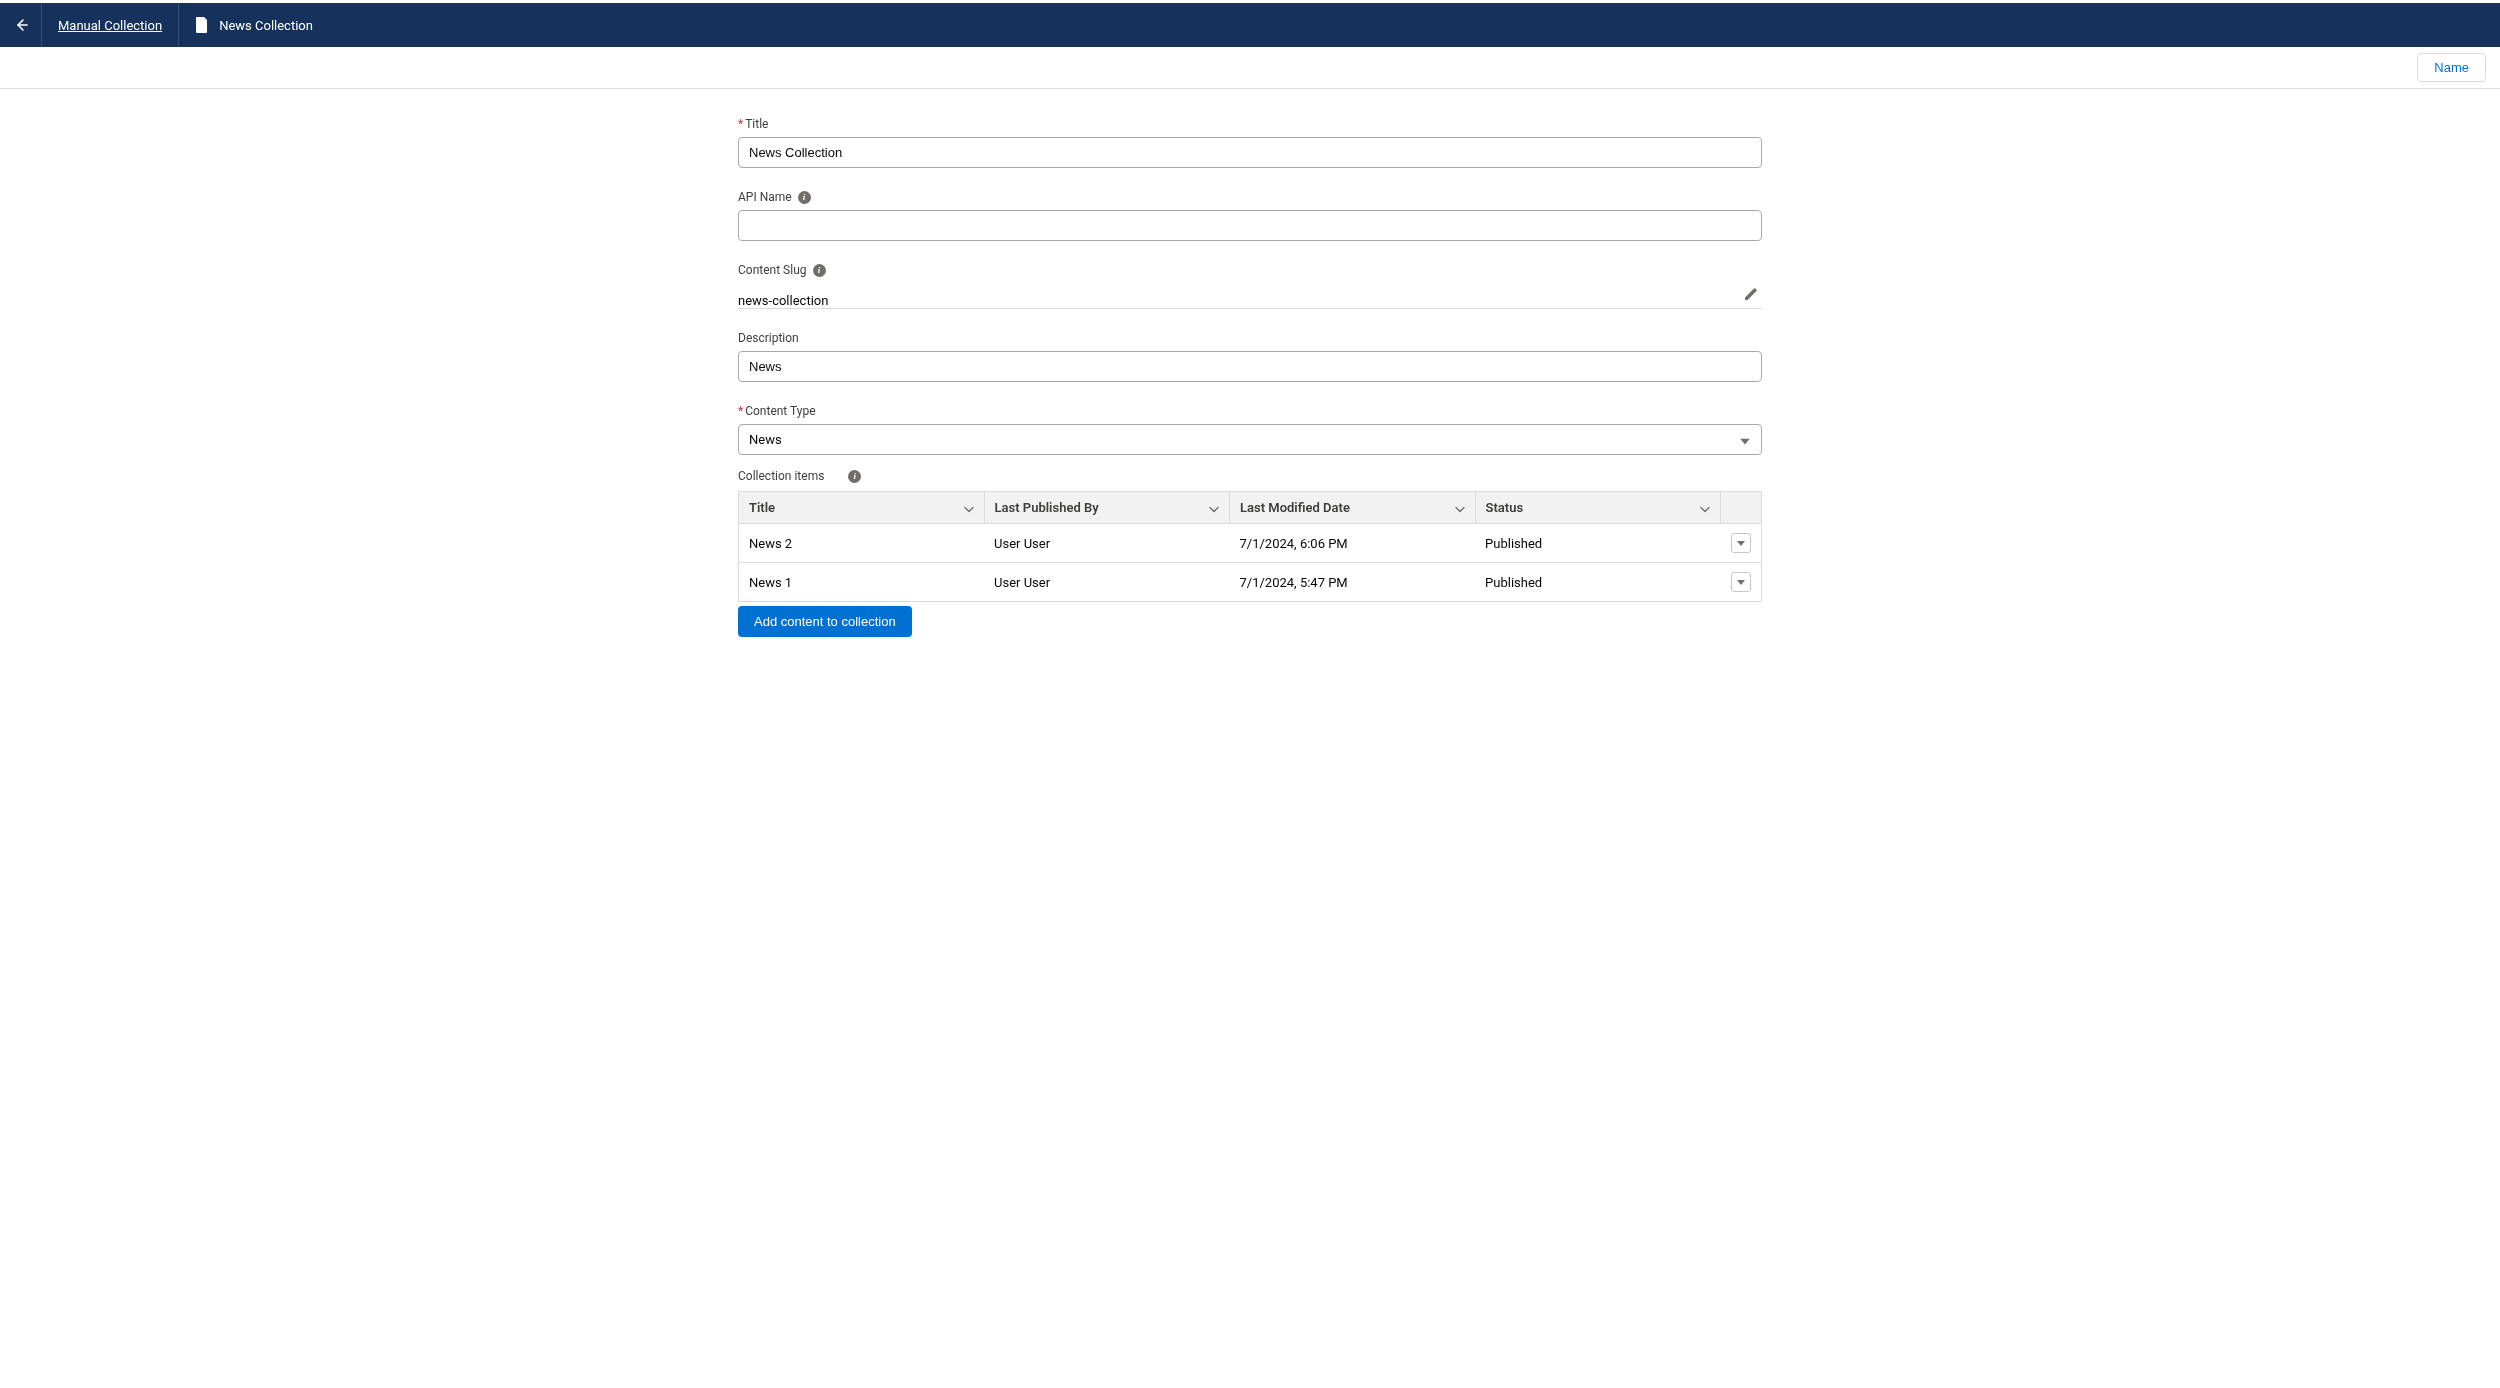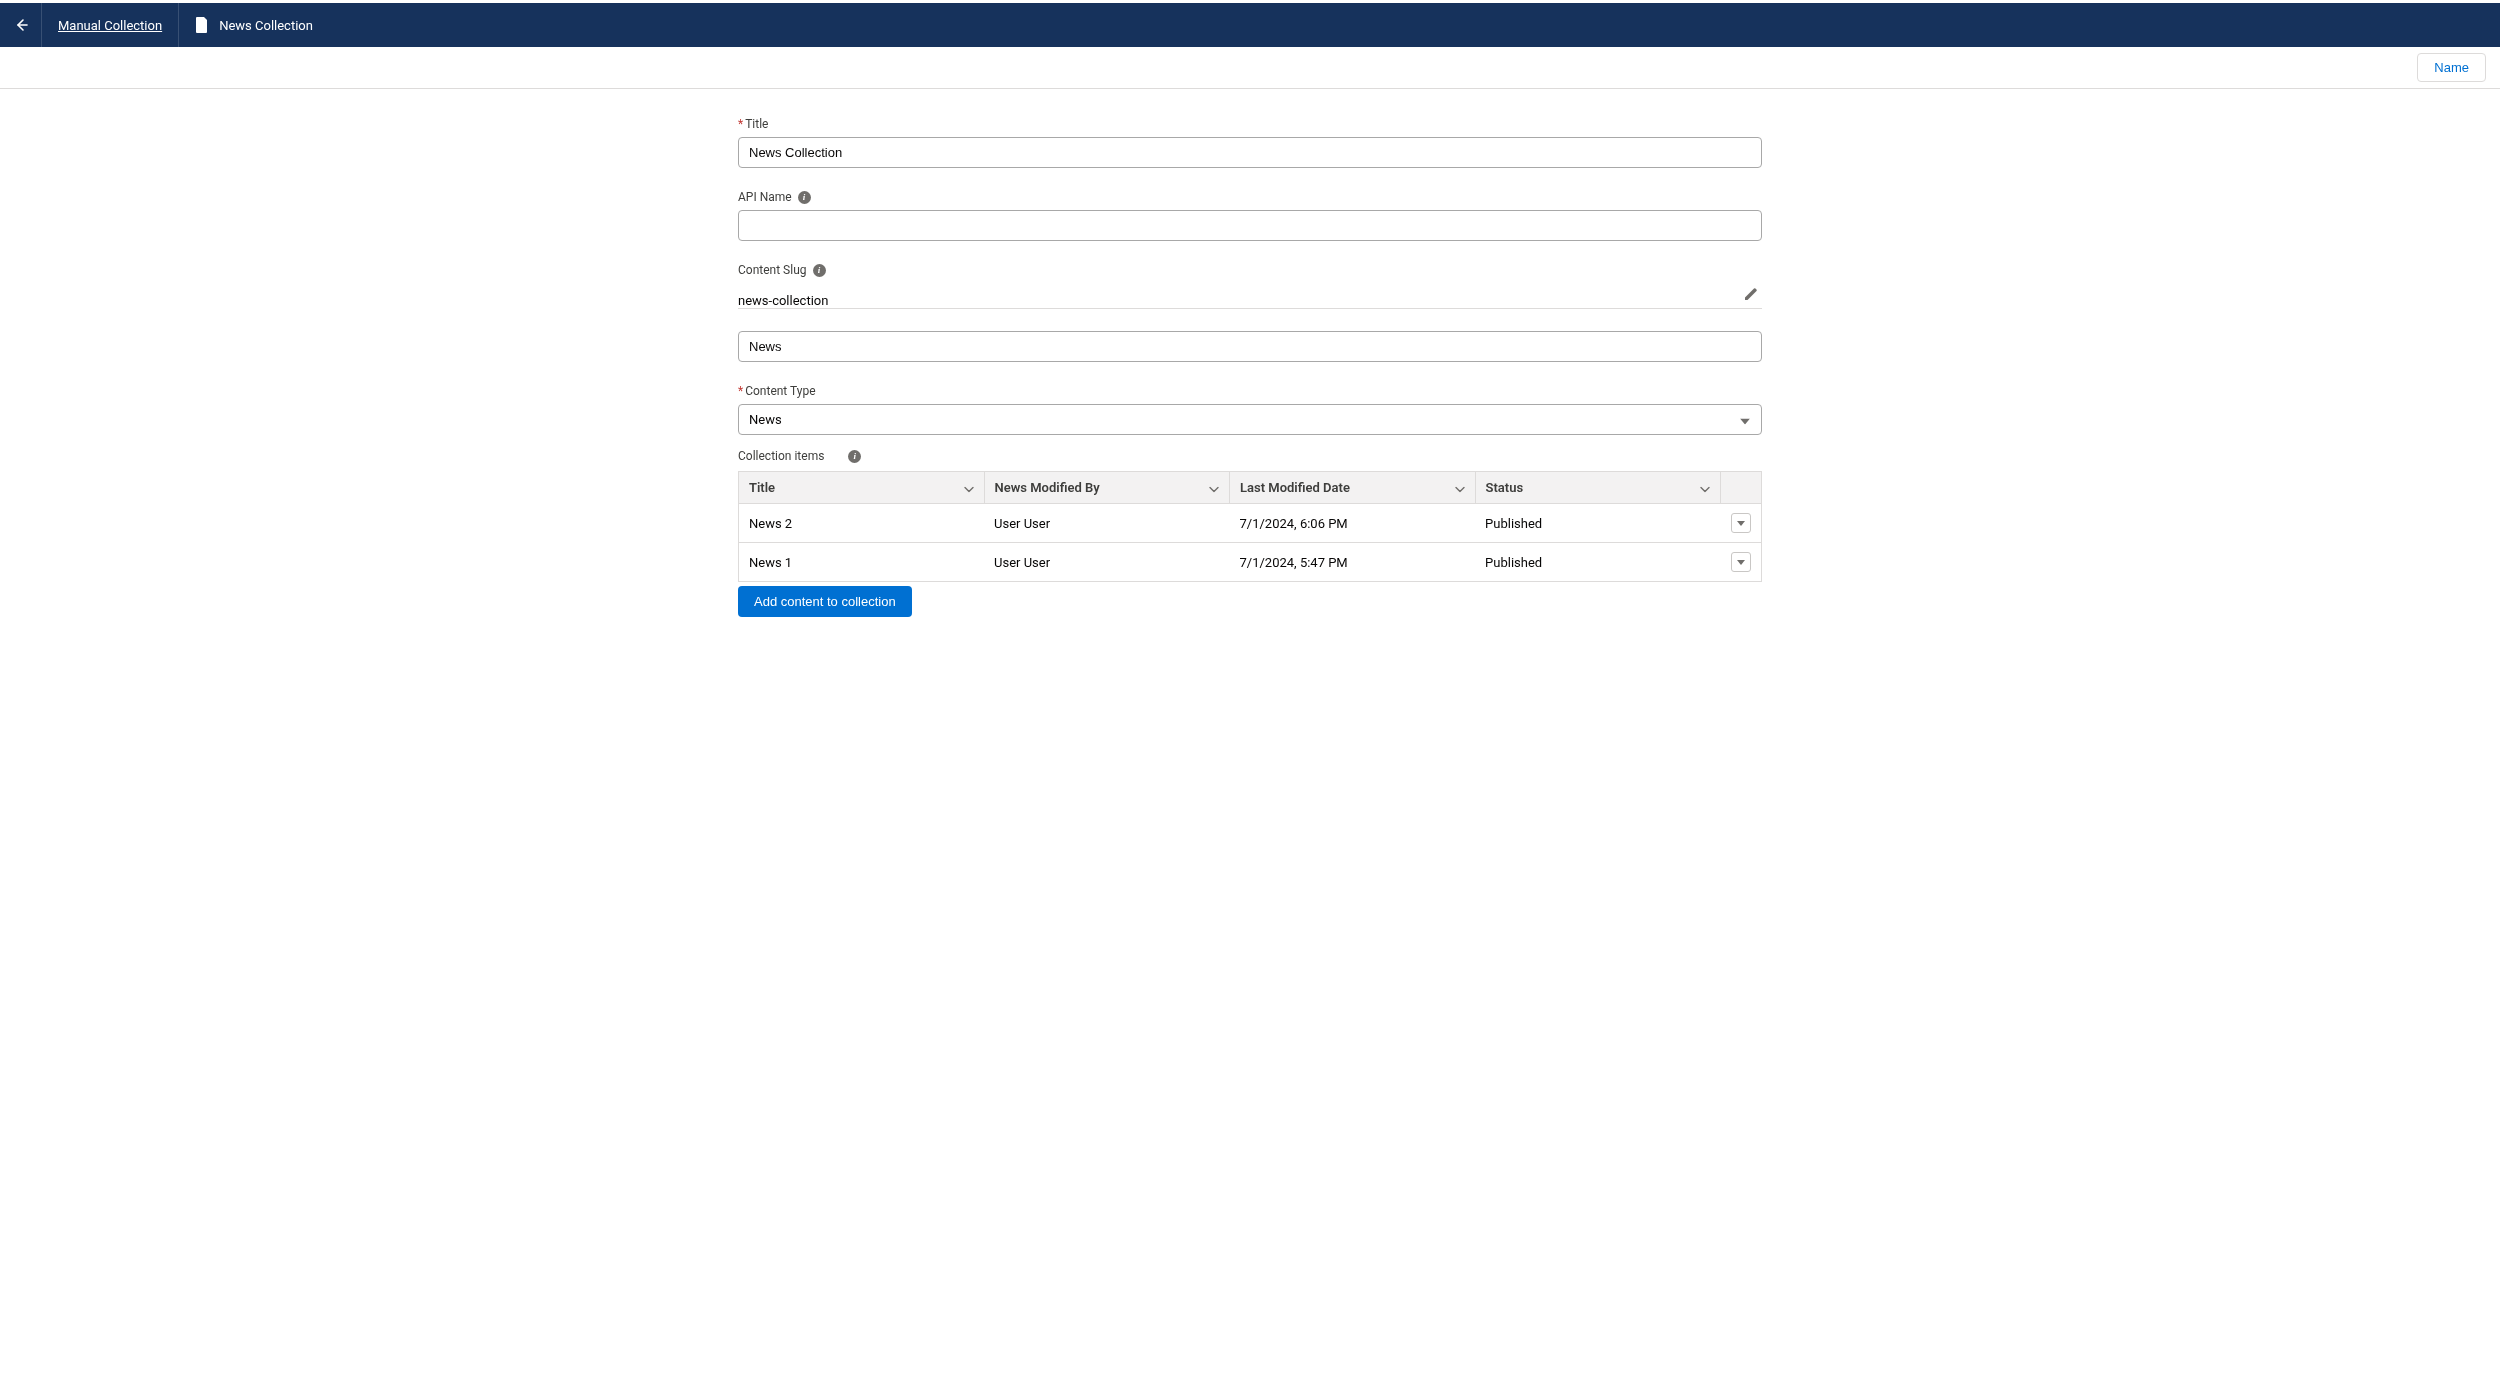--- a/index.html
+++ b/index.html
@@ -263,20 +263,23 @@
       <span class="slug-value">news-collection</span>
       <span class="edit-icon-btn">
         <svg width="14" height="14" viewBox="0 0 14 14" fill="#706e6b">
           <path d="M1 10.5 L9 2.5 L11.5 5 L3.5 13 L1 13 Z M10 1.5 a1 1 0 0 1 1.4 0 l1.1 1.1 a1 1 0 0 1 0 1.4 l-1 1 -2.5 -2.5 z"></path>
         </svg>
       </span>
     </div>
   </div>
 
   <div class="field-group">
+    <div class="field-label">
+      <span>Description</span>
+    </div>
     <input class="text-input" type="text" value="News" style="">
   </div>
 
   <div class="field-group" style="margin-bottom:14px;">
     <div class="field-label">
       <span class="req-mark">*</span>
       <span>Content Type</span>
     </div>
     <div class="select-wrap">
       <div class="select-input">
@@ -300,21 +303,21 @@
       <tr>
         <th class="col-title">
           <span>Title</span>
           <span class="th-caret">
             <svg width="10" height="6" viewBox="0 0 10 6">
                 <path d="M1 1 L5 5 L9 1" stroke="#706e6b" stroke-width="1.4" fill="none" stroke-linecap="round"></path>
               </svg>
           </span>
         </th>
         <th class="col-modby">
-          <span>News Modified By</span>
+          <span>Last Published By</span>
           <span class="th-caret">
             <svg width="10" height="6" viewBox="0 0 10 6">
                 <path d="M1 1 L5 5 L9 1" stroke="#706e6b" stroke-width="1.4" fill="none" stroke-linecap="round"></path>
               </svg>
           </span>
         </th>
         <th class="col-moddate">
           <span>Last Modified Date</span>
           <span class="th-caret">
             <svg width="10" height="6" viewBox="0 0 10 6">

